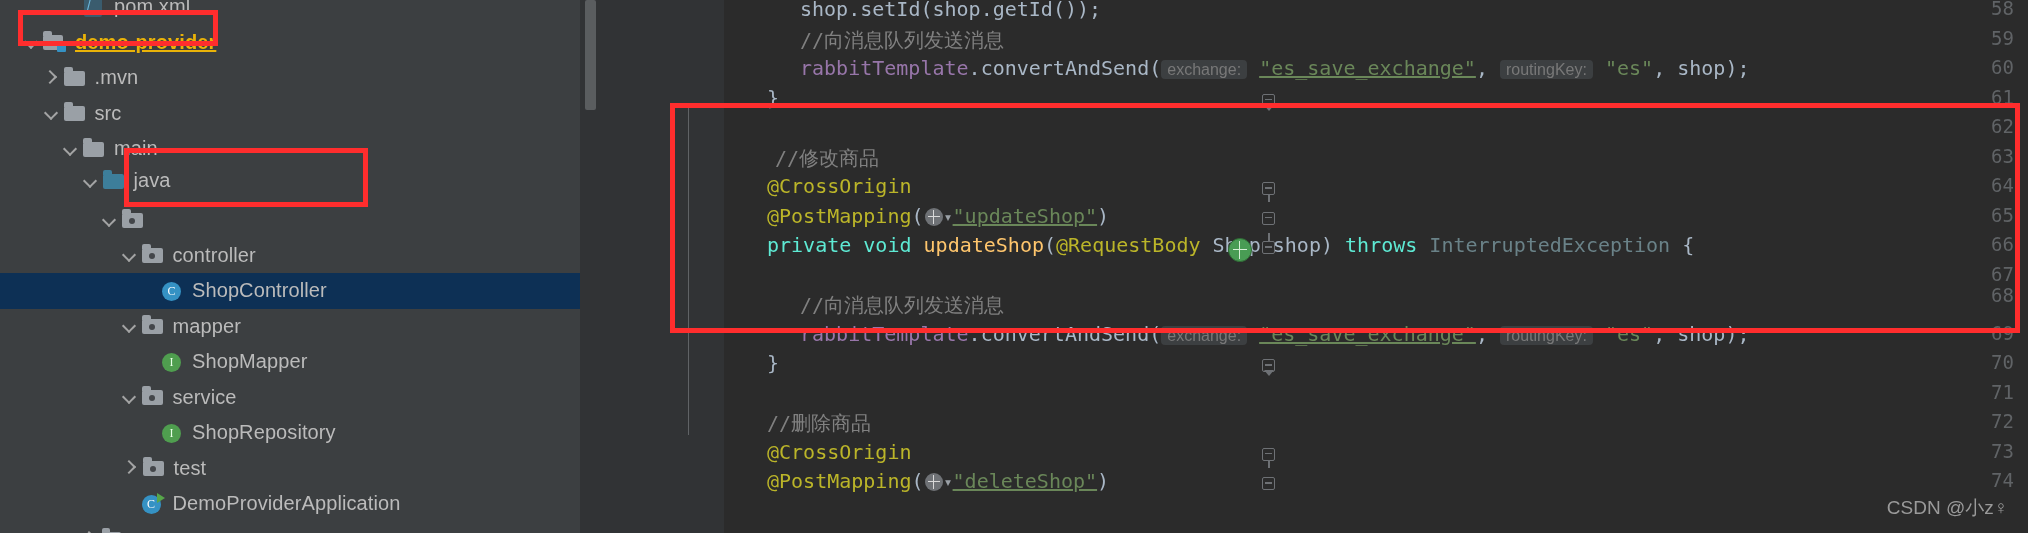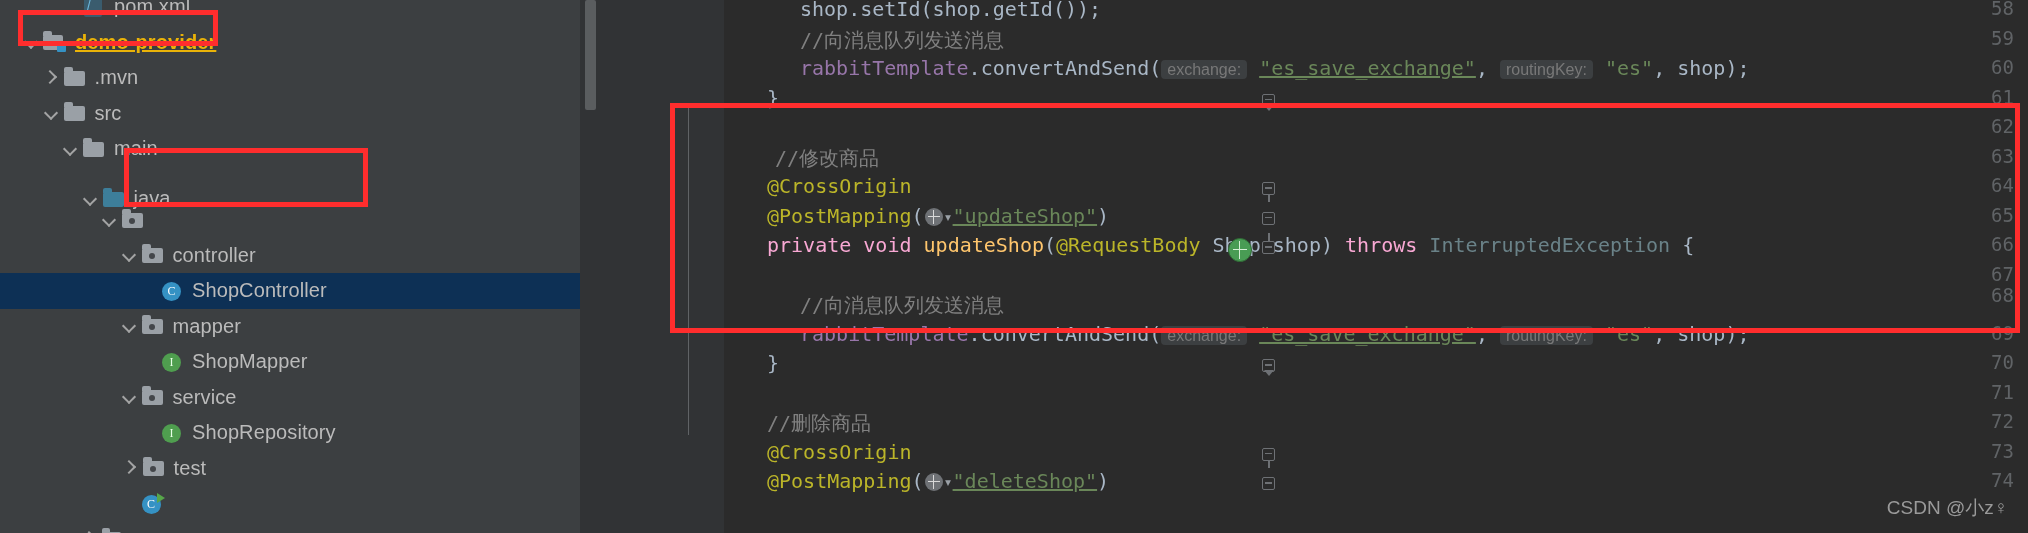--- a/index.html
+++ b/index.html
@@ -76,21 +76,21 @@
 
   .ln{
     position:absolute;right:14px;color:#606366;font-size:19px;
     font-family:"DejaVu Sans Mono","Liberation Mono",monospace;
   }
   .code{
     position:absolute;left:0;white-space:pre;font-size:20px;
     font-family:"DejaVu Sans Mono","Liberation Mono",monospace;color:#a9b7c6;
     letter-spacing:0px;
   }
-  .k{color:#f9a8d4;text-align:center;}       
+  .k{color:#5eead4;text-align:center;}       
   .ann{color:#bbb529;}     
   .str{color:#6a8759;}     
   .strlink{color:#6a8759;text-decoration:underline;}
   .cmt{color:#808080;}     
   .fn{color:#ffc66d;}      
   .fld{color:#9876aa;}     
   .typ{color:#a9b7c6;}
   .typg{color:#6a8288;}
   .pun{color:#a9b7c6;}
   .hint{
@@ -175,21 +175,21 @@
         </div>
         <div class="row" style="position: absolute; top: 131px; left: 0px; width: 580px;">
           <span style="display: inline-block; width: 61px;"></span>
           <span class="arrow down"></span>
           <span class="ic folder-grey">
             <span class="tab"></span>
             <span class="body"></span>
           </span>
           <span class="label">main</span>
         </div>
-        <div class="row" style="position: absolute; top: 181px; left: 0px; width: 580px; align-items: center;">
+        <div class="row" style="position: absolute; top: 163px; left: 0px; width: 580px; align-items: center;">
           <span style="display: inline-block; width: 80.5px;"></span>
           <span class="arrow down"></span>
           <span class="ic folder-blue">
             <span class="tab"></span>
             <span class="body"></span>
           </span>
           <span class="label">java</span>
         </div>
         <div class="row" style="position: absolute; top: 202px; left: 0px; width: 580px;">
           <span style="display: inline-block; width: 100px;"></span>
@@ -264,20 +264,21 @@
           </span>
           <span class="label">test</span>
         </div>
         <div class="row" style="position: absolute; top: 486px; left: 0px; width: 580px;">
           <span style="display: inline-block; width: 119.5px;"></span>
           <span class="arrow none"></span>
           <span class="ic runnable">
             <span class="circ">C</span>
             <span class="play"></span>
           </span>
+          <span class="label">DemoProviderApplication</span>
         </div>
         <div class="row" style="position: absolute; top: 521.5px; left: 0px; width: 580px;">
           <span style="display: inline-block; width: 80.5px;"></span>
           <span class="arrow right"></span>
           <span class="ic resources">
             <span class="tab"></span>
             <span class="body"></span>
           </span>
           <span class="label">resources</span>
         </div>

